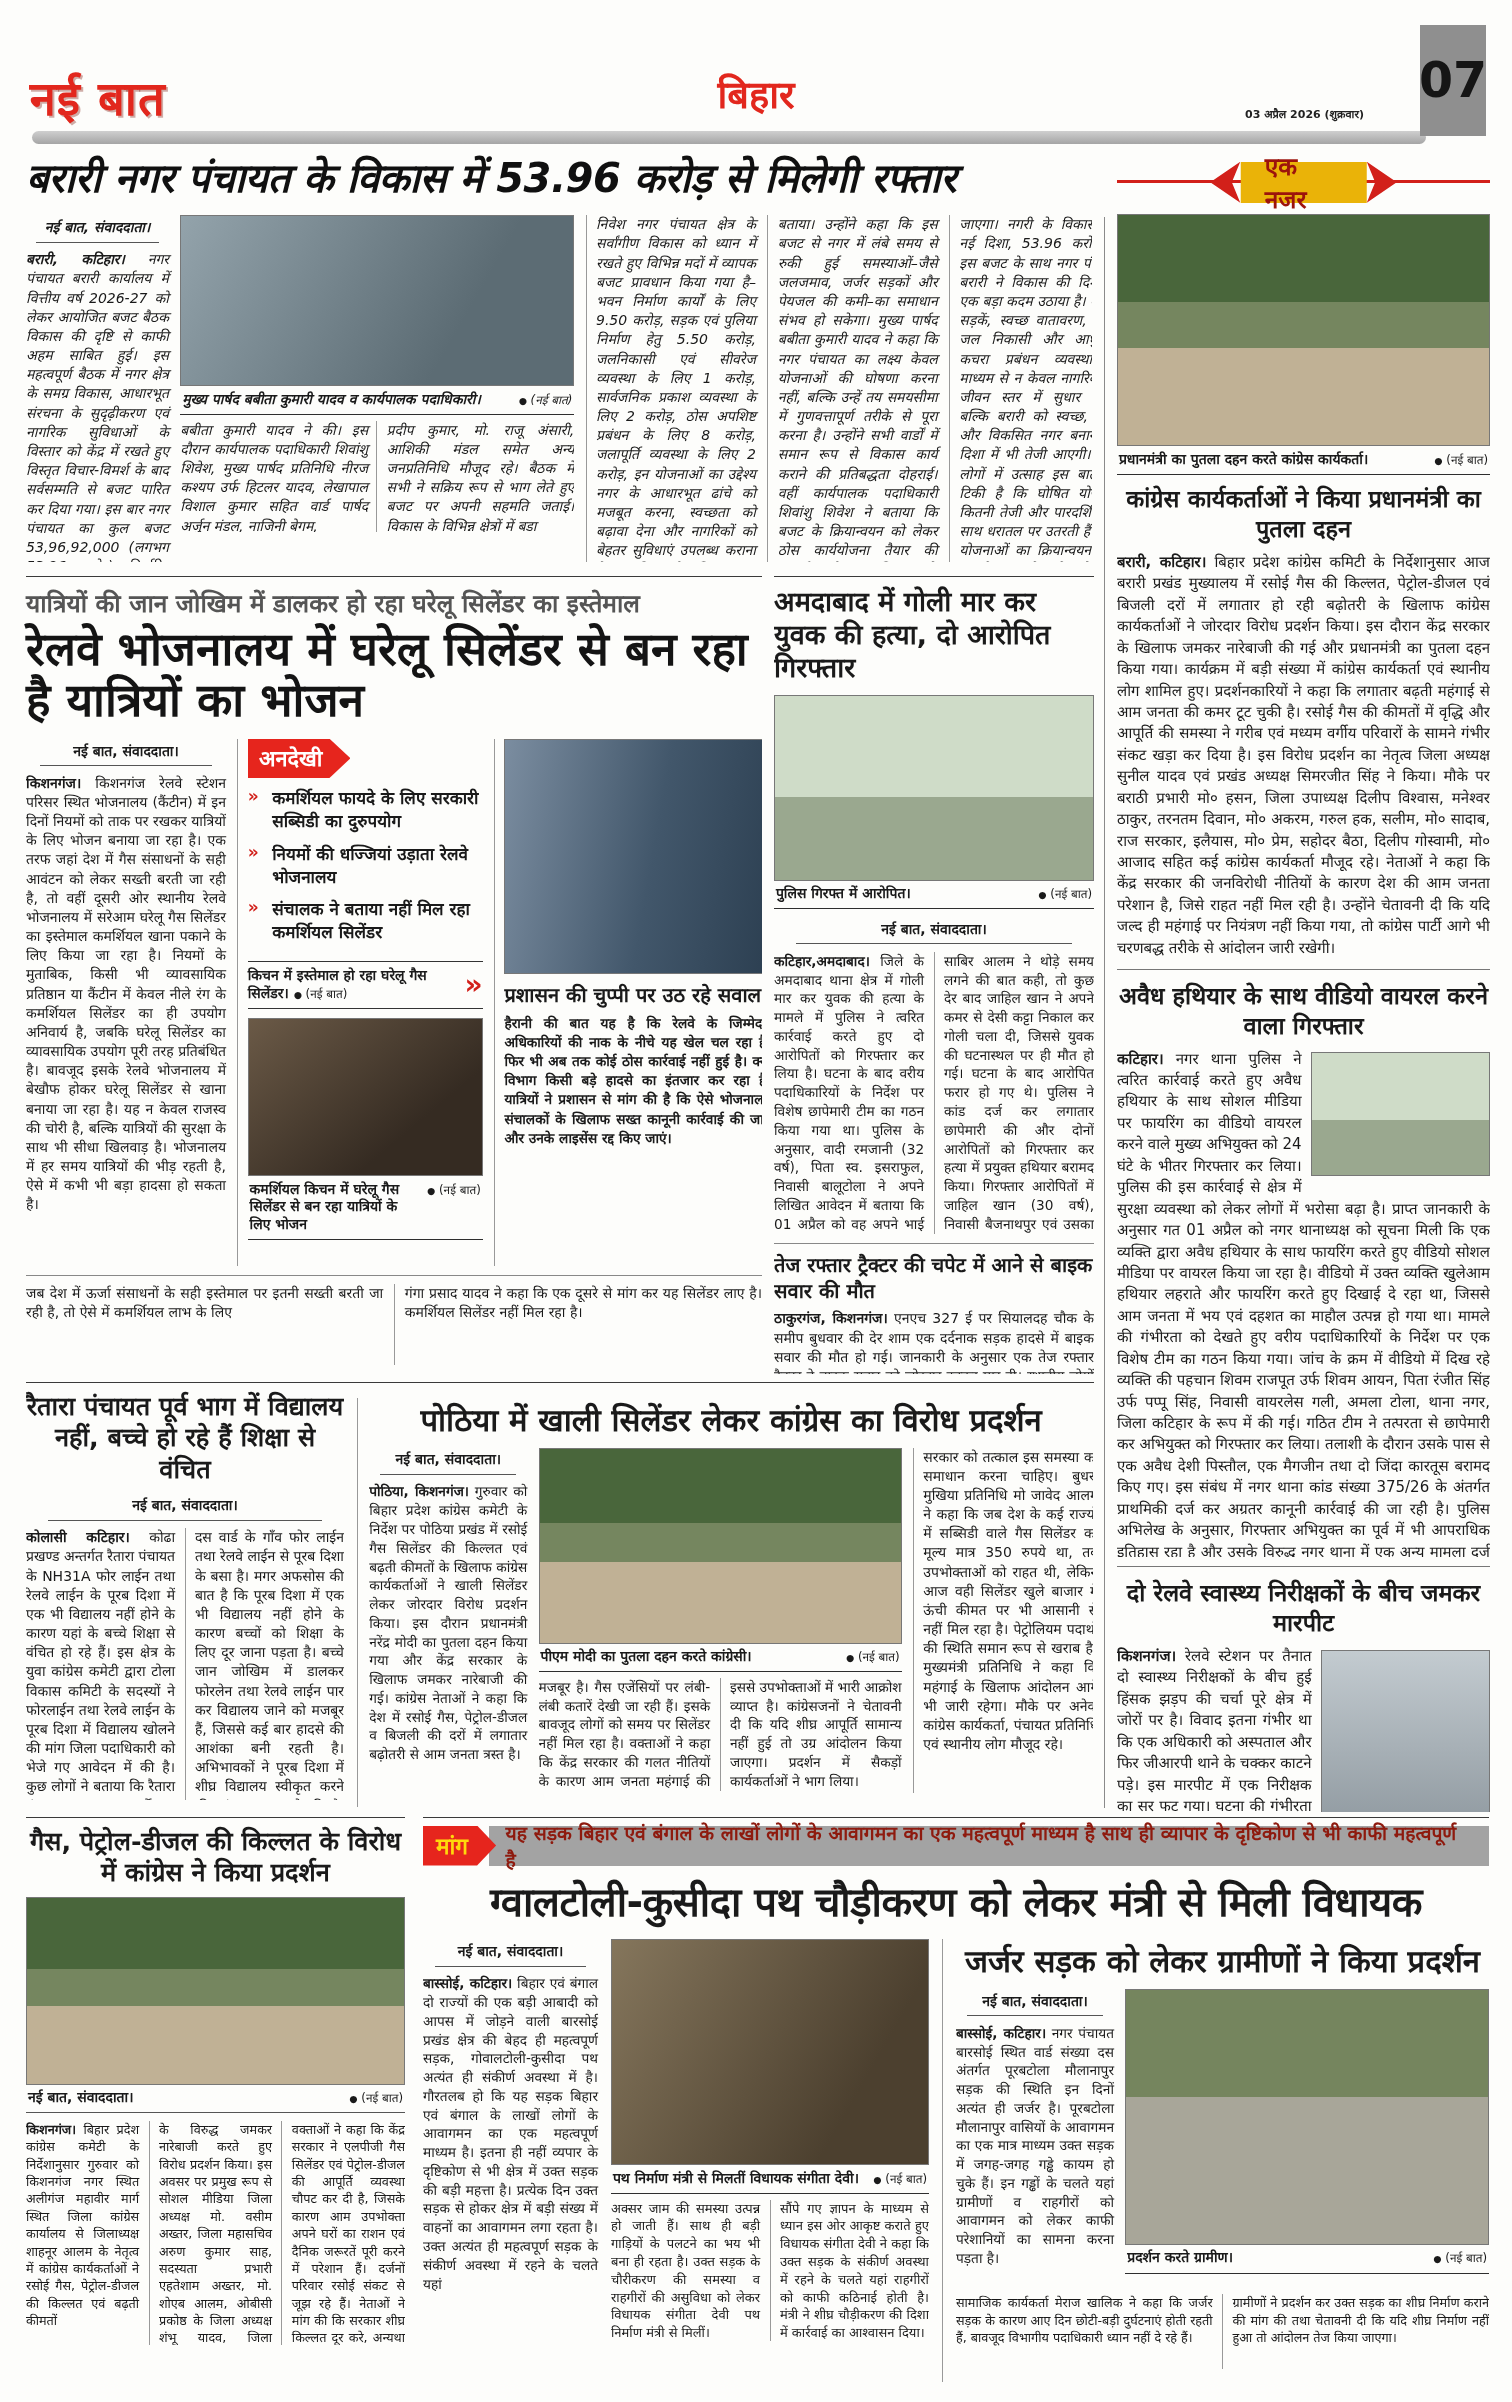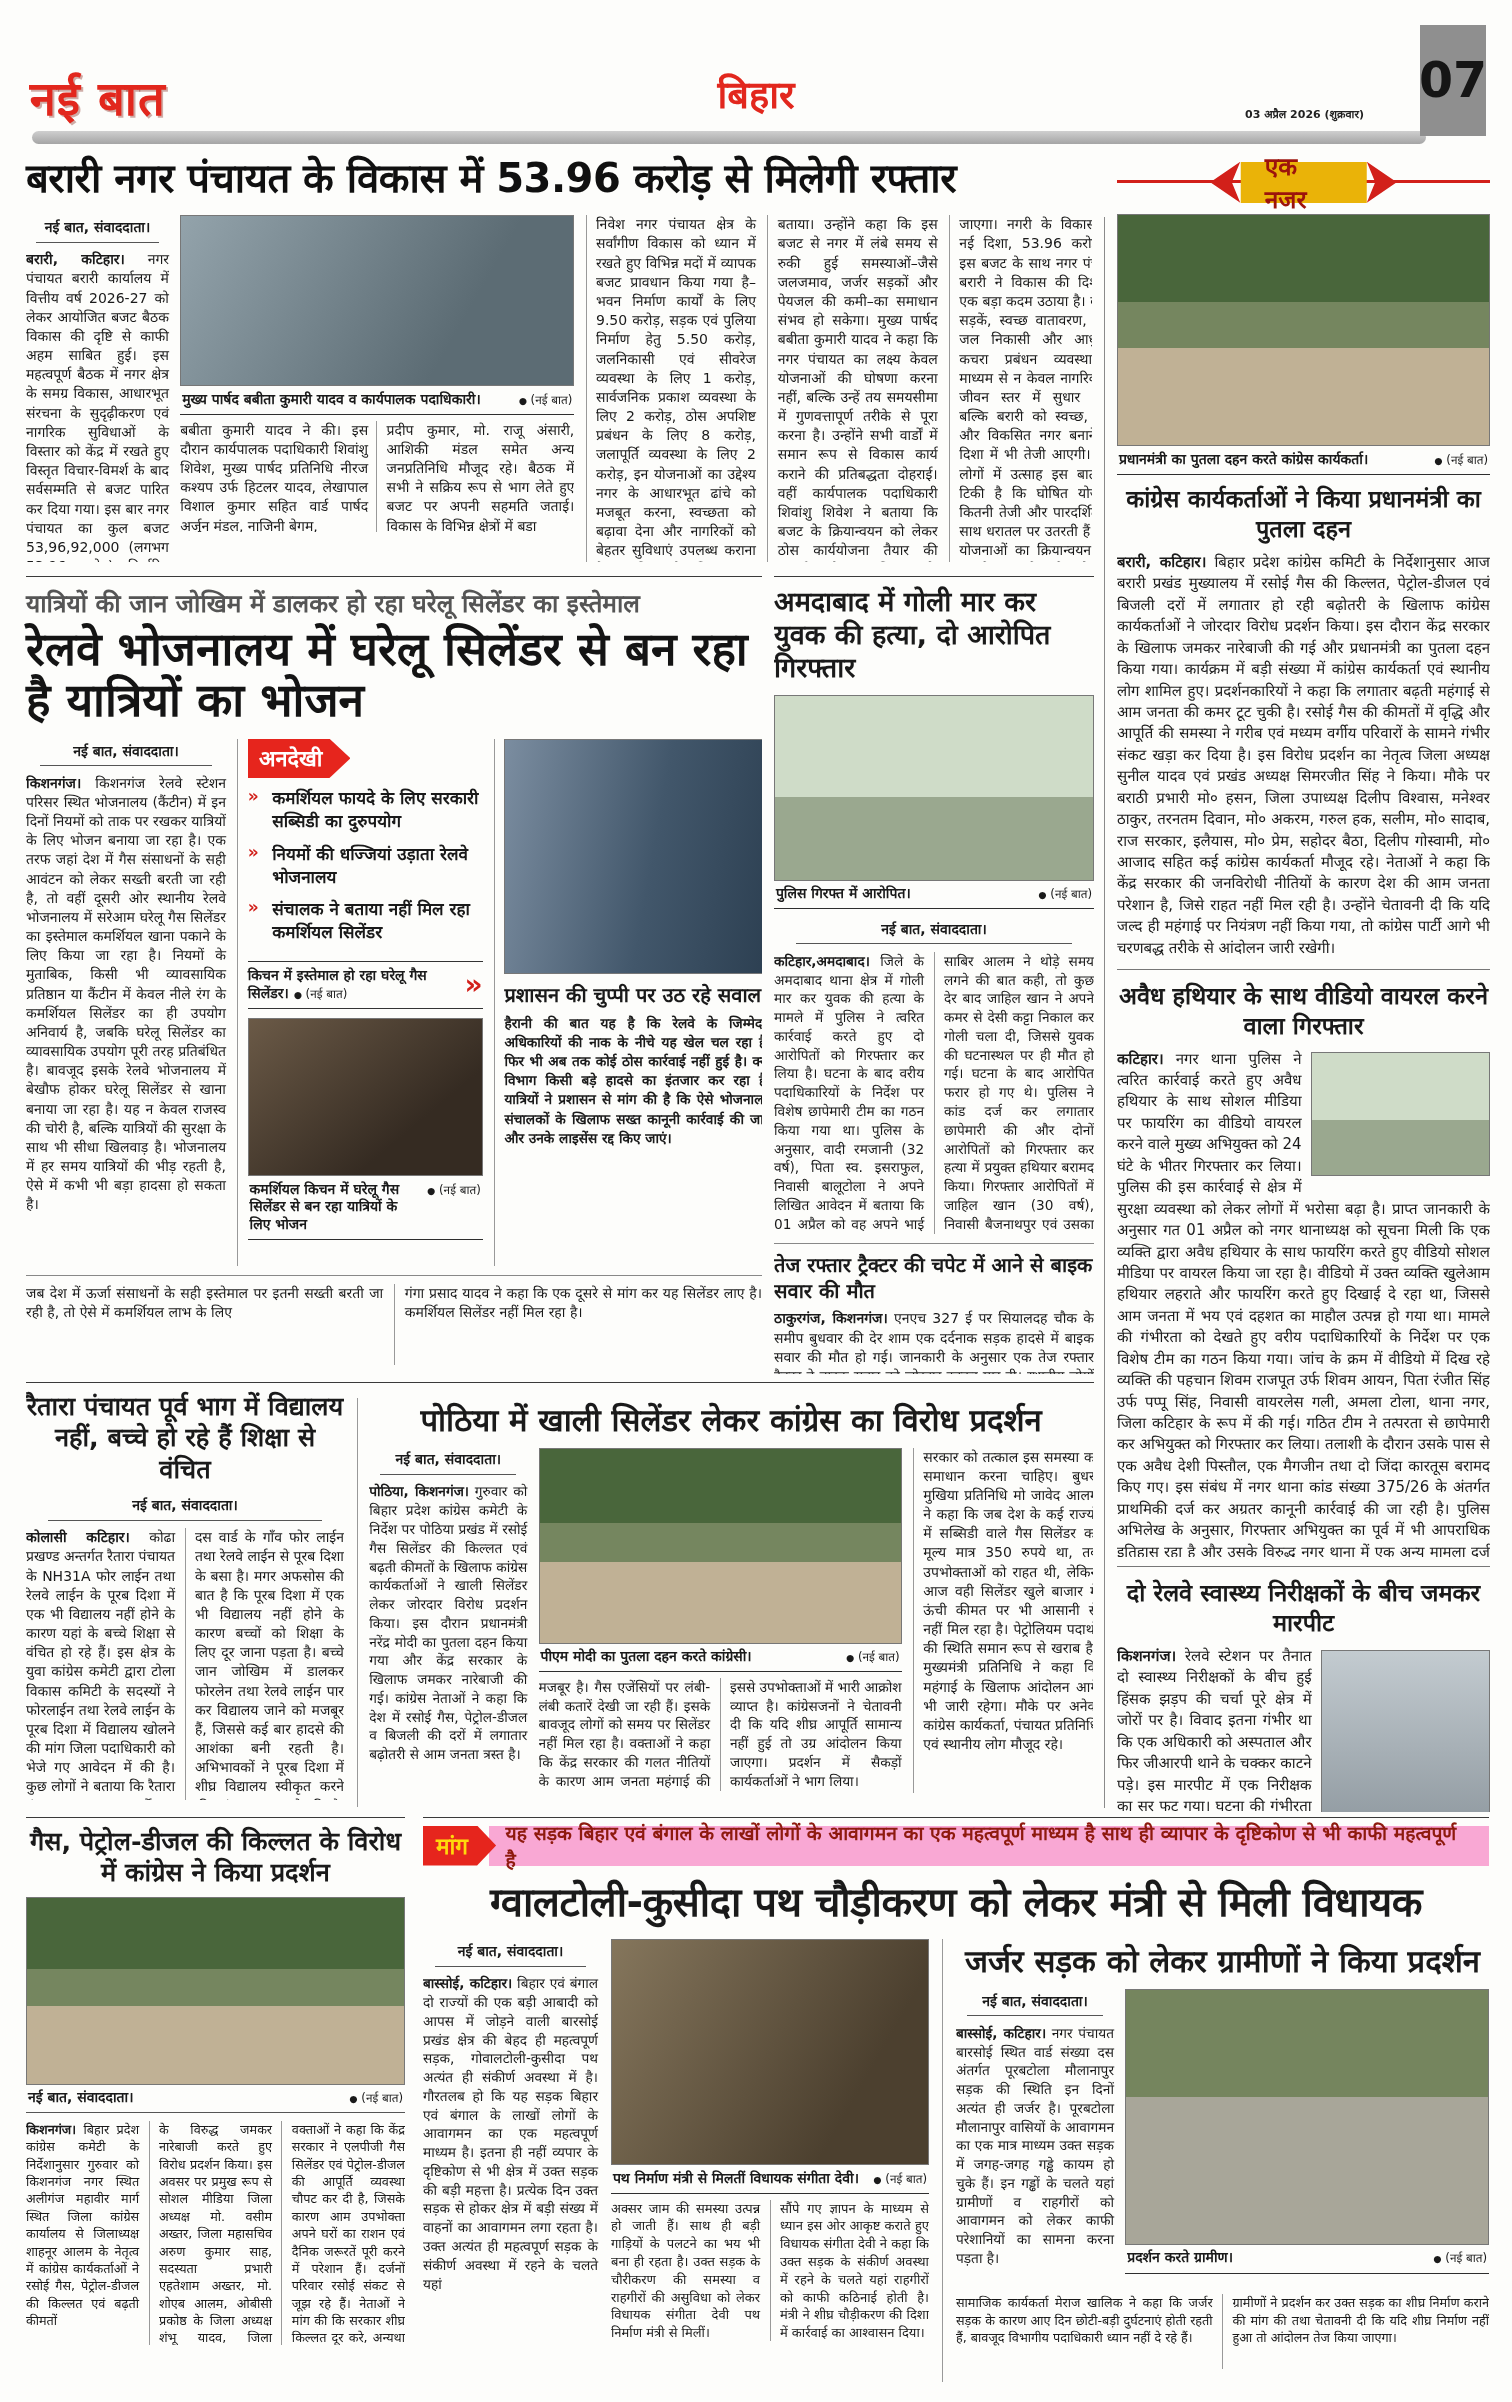--- a/index.html
+++ b/index.html
@@ -32,21 +32,21 @@
   .ph-indoor{background:linear-gradient(120deg,#93a3ab,#5c6c74 70%);}
   .ph-police{background:linear-gradient(#cfdcc8 0 55%,#9aa88f 55% 100%);}
   .ph-cyl{background:linear-gradient(100deg,#7b8da0,#42576b 55%,#2c3f51);}
   .ph-kitchen{background:linear-gradient(140deg,#6b5a47,#352b22 70%);}
   .ph-portrait{background:linear-gradient(#c3cbd0,#89939a);}
   .ph-office{background:linear-gradient(120deg,#85765c,#4c402f 75%);}
   .ph-road{background:linear-gradient(#75855e 0 42%,#a8a699 42% 100%);}
   .vr{border-left:0.9px solid #999;}
   .colpad{padding-left:9.4px;}
   
-  .lead{position:absolute;top:149px;left:26px;width:1066px;height:420px;}
+  .lead{position:absolute;top:149px;left:26px;width:1066px;height:420px;font-style:italic;}
   .h-lead{font-size:40px;font-weight:800;color:#101010;margin:0 0 11.3px;letter-spacing:-0.5px;}
   .lead-cols{display:flex;gap:11.3px;height:347px;overflow:hidden;}
   .lc1{width:143px;flex:none;}
   .lcC{width:394px;flex:none;}
   .lc{width:160px;flex:none;}
   .lead-mini{display:flex;gap:8px;margin-top:5.6px;height:111px;overflow:hidden;justify-content:center;}
   .lead-mini .body-txt{flex:1;}
   
   .rail{position:absolute;top:158px;left:1117px;width:373px;height:1654px;overflow:hidden;}
   .vrule{position:absolute;top:217px;left:1104px;height:1591px;border-left:0.9px solid #8a8a8a;}
@@ -109,21 +109,21 @@
   .pt-mini .body-txt{flex:1;font-size:13.7px;}
   
   .rowd{position:absolute;top:1817px;left:26px;width:1463px;height:565px;}
   .gasp{position:absolute;left:0;top:0;width:379px;height:565px;overflow:hidden;border-top:1.9px solid #3a3a3a;padding-top:7.5px;box-sizing:border-box;}
   .gas-cols{display:flex;gap:9.4px;height:224px;overflow:hidden;}
   .gas-cols .body-txt{flex:1;font-size:12.7px;}
   .band{position:absolute;left:397px;top:0;width:1066px;height:565px;border-top:1.9px solid #3a3a3a;padding-top:7.5px;box-sizing:border-box;}
   .demand{display:flex;height:40px;margin-bottom:7.5px;}
   .demand .lbl{background:#e6251d;color:#ffd90c;font-weight:800;font-size:22.6px;display:flex;align-items:center;
                padding:0 28px 0 13px;clip-path:polygon(0 0,calc(100% - 19px) 0,100% 50%,calc(100% - 19px) 100%,0 100%);}
-  .demand .strip{flex:1;background:#f9a8d4;color:#8e1a0e;font-weight:800;font-size:19.3px;
+  .demand .strip{flex:1;background:#a3a3a3;color:#8e1a0e;font-weight:800;font-size:19.3px;
                  display:flex;align-items:center;padding:0 17px;margin-left:-7.5px;}
   .h-road{font-size:40px;font-weight:800;text-align:center;margin:3.8px 0 11.3px;letter-spacing:-0.5px;}
   .road-row{display:flex;gap:13px;height:443px;overflow:hidden;}
   .rd1{width:175px;flex:none;}
   .rdC{width:318px;flex:none;}
   .rd-mini{display:flex;gap:9.4px;margin-top:5.6px;height:141px;overflow:hidden;}
   .rd-mini .body-txt{flex:1;font-size:13px;}
   .jarjar{flex:1;border-left:0.9px solid #999;padding-left:13px;}
   .h-jarjar{font-size:31px;font-weight:800;text-align:center;margin:0 0 7.5px;}
   .jr-row{display:flex;gap:11.3px;height:298px;overflow:hidden;}

